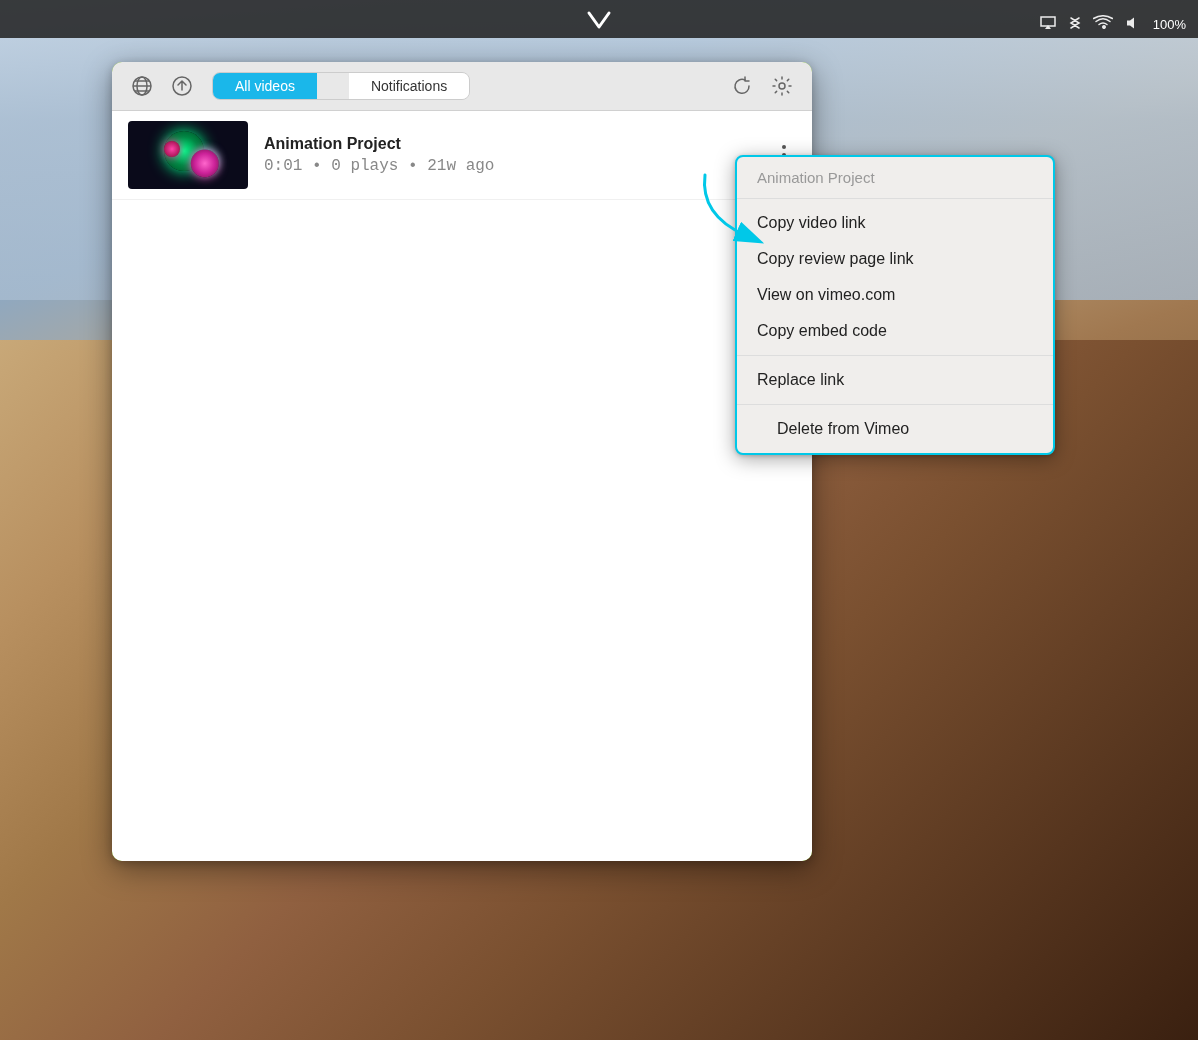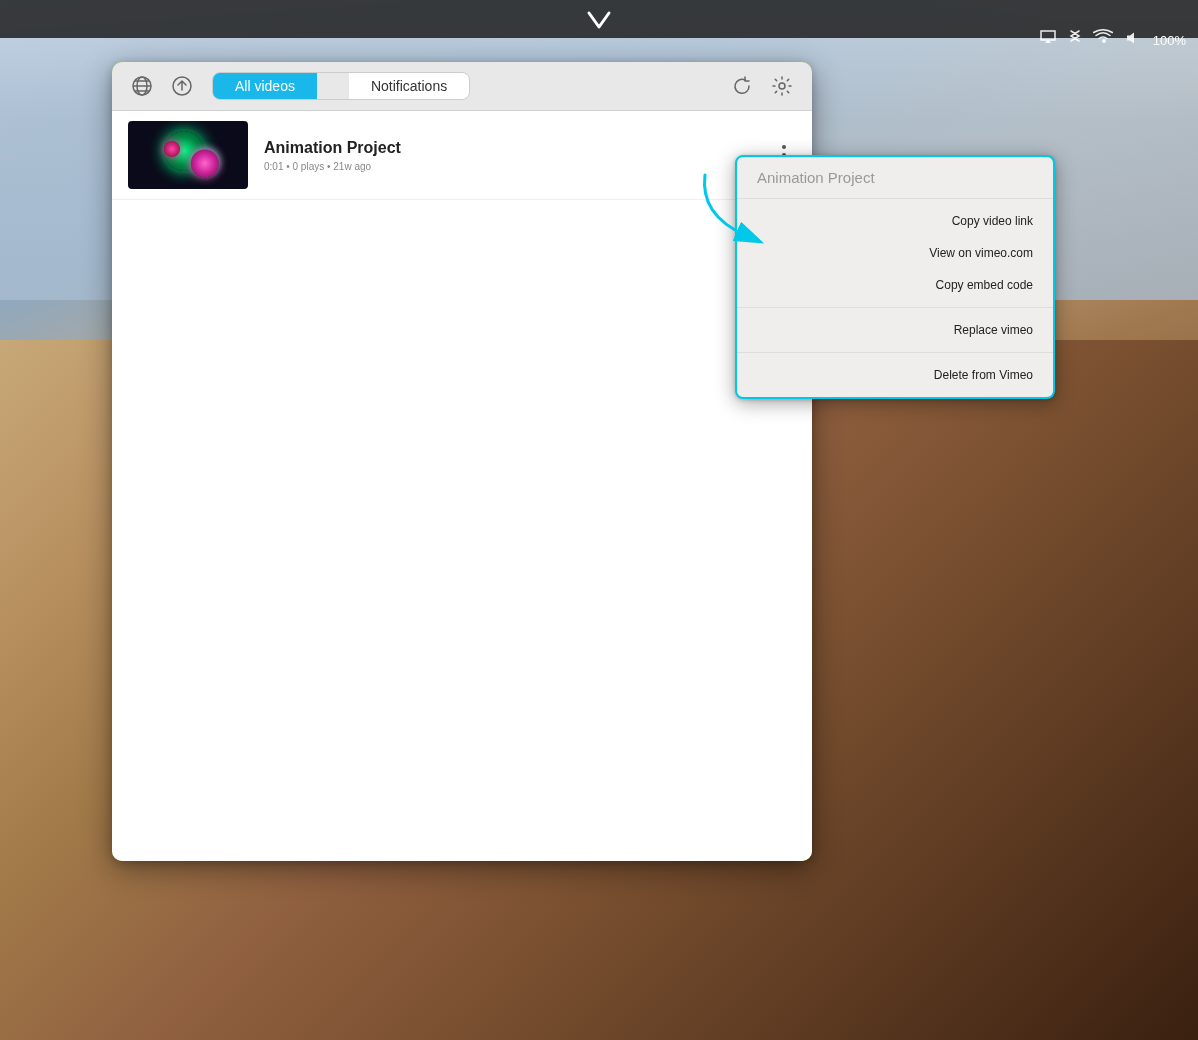--- a/index.html
+++ b/index.html
@@ -88,21 +88,21 @@
       align-items: center;
       justify-content: center;
     }
 
     .menubar-right {
       position: absolute;
       right: 12px;
       top: 0;
       height: 48px;
       display: flex;
-      align-items: flex-end;
+      align-items: center;
       gap: 12px;
     }
 
     .menubar-icon {
       color: white;
       font-size: 14px;
       opacity: 0.9;
     }
 
     .menubar-battery {
@@ -297,22 +297,23 @@
     }
 
     .video-title {
       font-size: 16px;
       font-weight: 600;
       color: #222;
       margin-bottom: 4px;
     }
 
     .video-meta {
-      font-size: 10px;
+      font-size: 16px;
       color: #888;
+      font-family: Liberation Mono, monospace;
     }
 
     .video-more-btn {
       position: absolute;
       right: 16px;
       top: 50%;
       transform: translateY(-50%);
       width: 24px;
       height: 36px;
       display: flex;
@@ -352,29 +353,29 @@
       border-bottom: 1px solid #ddd;
     }
 
     .context-menu-section {
       padding: 6px 0;
       border-bottom: 1px solid #ddd;
     }
 
     .context-menu-item {
       padding: 9px 20px;
-      font-size: 12px;
+      font-size: 16px;
       color: #222;
       cursor: pointer;
       display: block;
-      text-align: right;
     }
 
     .context-menu-last {
       padding: 6px 0;
+      margin-left: 20px;
     }
 
     
     .arrow-svg {
       position: absolute;
       top: 155px;
       left: 690px;
       width: 120px;
       height: 100px;
       z-index: 300;
@@ -492,25 +493,26 @@
     </div>
 
 
   </div>
 </div>
 
 <div class="context-menu">
   <div class="context-menu-title">Animation Project</div>
   <div class="context-menu-section">
     <div class="context-menu-item">Copy video link</div>
+    <div class="context-menu-item">Copy review page link</div>
     <div class="context-menu-item">View on vimeo.com</div>
     <div class="context-menu-item">Copy embed code</div>
   </div>
   <div class="context-menu-section">
-    <div class="context-menu-item">Replace vimeo</div>
+    <div class="context-menu-item">Replace link</div>
   </div>
   <div class="context-menu-last">
     <div class="context-menu-item">Delete from Vimeo</div>
   </div>
 </div>
 
 <svg class="arrow-svg" viewBox="0 0 120 100">
   <defs>
     <marker id="arrowhead" markerWidth="10" markerHeight="7" refX="3" refY="3.5" orient="auto">
       <polygon points="0 0, 10 3.5, 0 7" fill="#00c8e8"></polygon>

